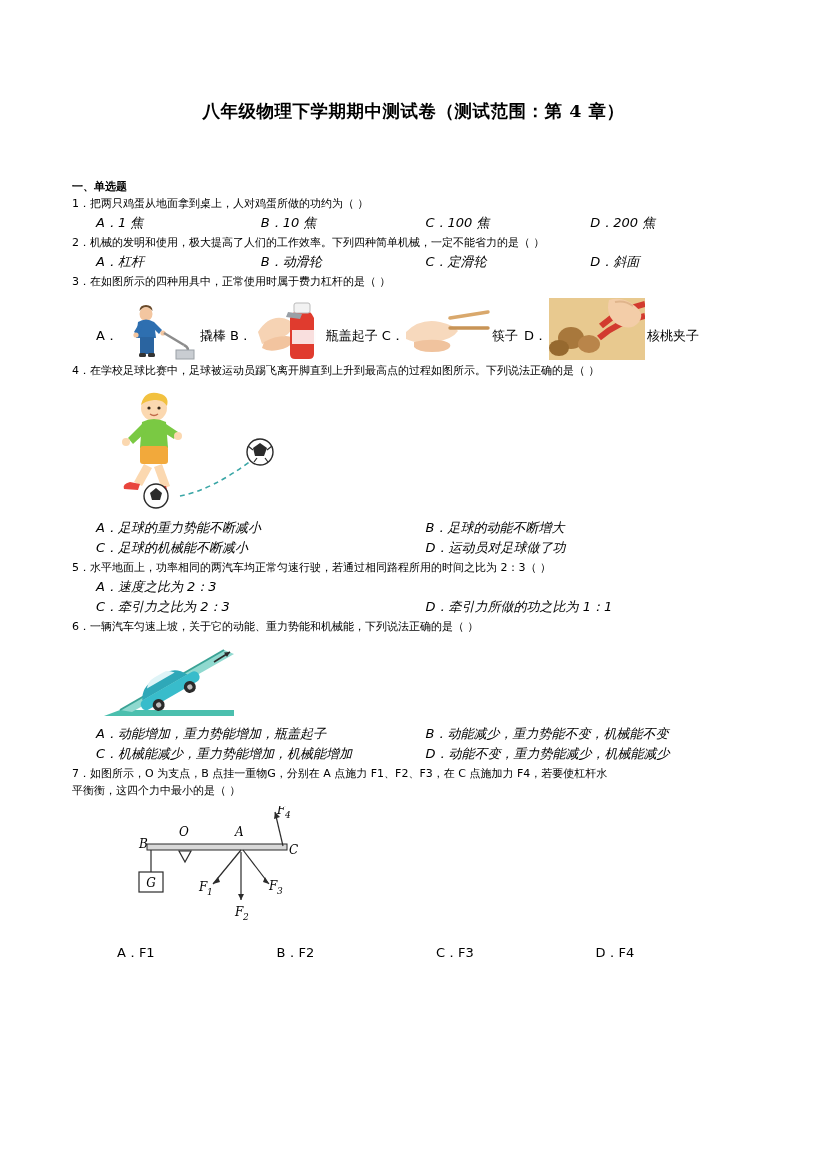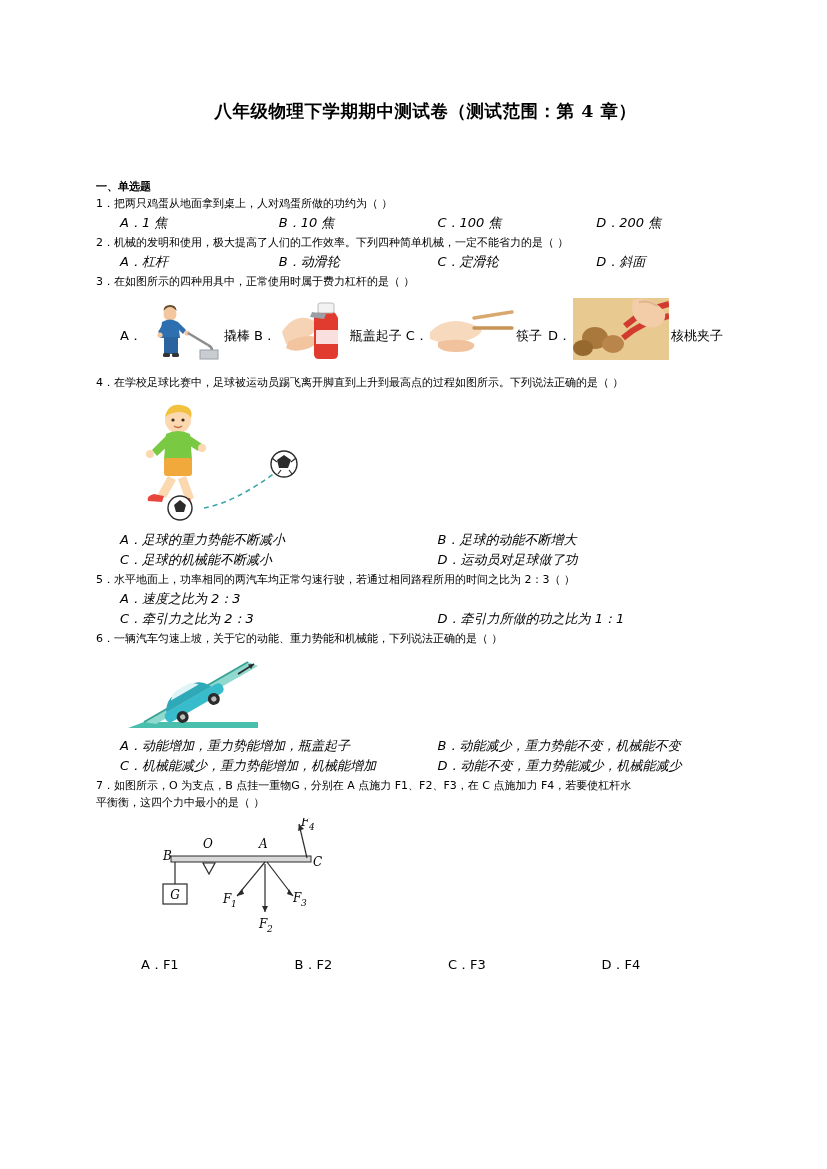--- a/index.html
+++ b/index.html
@@ -11,21 +11,21 @@
     width: 827px;
     height: 1169px;
     font-family: "DejaVu Sans", "Liberation Sans", sans-serif;
     color: #000;
     position: relative;
   }
   .page {
     width: 827px;
     height: 1169px;
     box-sizing: border-box;
-    padding: 75px 72px 40px 96px;
+    padding: 75px 72px 40px 72px;
     position: relative;
     border-radius: 30px;
   }
   .doc-title {
     text-align: center;
     font-size: 17.5px;
     font-weight: bold;
     letter-spacing: 0.5px;
     margin: 24px 0 0 0;
     font-family: "DejaVu Serif", "Liberation Serif", serif;
@@ -183,21 +183,21 @@
         <ellipse cx="10" cy="50" rx="10" ry="8" fill="#96692f"></ellipse>
         <path d="M96 6 q-26 6 -44 22" stroke="#d23b2f" stroke-width="6" fill="none"></path>
         <path d="M96 18 q-28 6 -46 22" stroke="#d23b2f" stroke-width="6" fill="none"></path>
         <path d="M60 2 q14 -4 26 6 q10 8 4 16 q-8 10 -22 2 q-12 -8 -8 -24z" fill="#f3cda8"></path>
         <path d="M66 4 q10 -2 18 4" stroke="#e0b58c" stroke-width="2" fill="none"></path>
       </svg>
     </span>
     <span class="tail">核桃夹子</span>
   </div>
 
-  <div class="q-stem" style="margin-top:12px">
+  <div class="q-stem" style="margin-top:0">
     <span>4．</span><span>在学校足球比赛中，足球被运动员踢飞离开脚直到上升到最高点的过程如图所示。下列说法正确的是（    ）</span>
   </div>
   <div class="q4img">
     <svg width="200" height="128" viewBox="0 0 200 128">
       <rect x="0" y="0" width="200" height="128" fill="#ffffff"></rect>
 
       <circle cx="52" cy="22" r="13" fill="#fbd8b0"></circle>
       <path d="M39 19 q3 -14 16 -12 q13 2 10 13 q-4 -7 -13 -6 q-9 1 -13 5z" fill="#f2c13f"></path>
       <circle cx="47" cy="22" r="1.6" fill="#3a2a1a"></circle>
       <circle cx="57" cy="22" r="1.6" fill="#3a2a1a"></circle>

